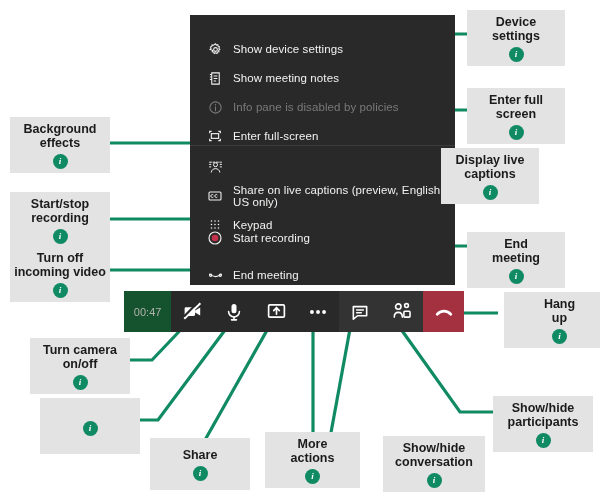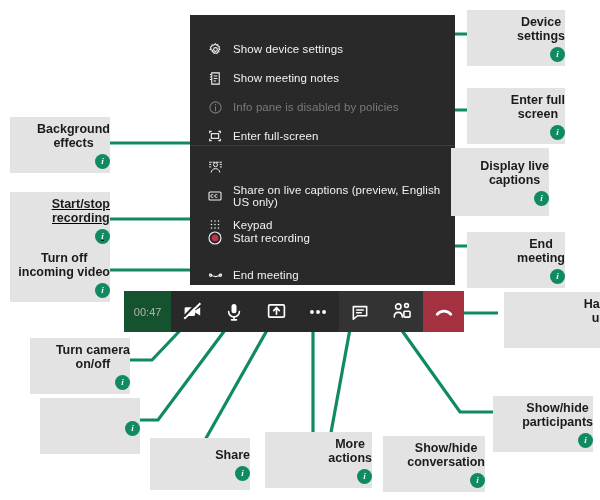--- a/index.html
+++ b/index.html
@@ -47,21 +47,21 @@
     width:42px;height:41px;display:flex;align-items:center;justify-content:center;
   }
   .tb-hang{
     width:50px;height:41px;background:#a4313f;display:flex;align-items:center;justify-content:center;
   }
   .tb-btn svg, .tb-hang svg{display:block;}
 
   
   .callout{
     position:absolute;background:#e3e3e3;box-sizing:border-box;
-    display:flex;flex-direction:column;align-items:flex-end;justify-content:center;
+    display:flex;flex-direction:column;align-items:center;justify-content:center;
   }
   .callout .co-text{
     color:#1b1b1b;font-weight:bold;font-size:12.5px;line-height:14px;
     text-align:center;white-space:pre-line;
   }
   .badge{
     margin-top:4px;width:15px;height:15px;border-radius:50%;
     background:#0f8a63;color:#ffffff;font-size:9px;font-weight:bold;
     display:flex;align-items:center;justify-content:center;
     font-family:"Liberation Serif",serif;font-style:italic;
@@ -308,41 +308,41 @@
       </span>
     </div>
   </div>
 
   <div id="callout-layer">
       <div class="callout" style="left: 10px; top: 117px; width: 100px; height: 56px;">
         <div class="co-text">Background
 effects</div>
         <div class="badge">i</div>
       </div>
-      <div class="callout" style="left: 10px; top: 192px; width: 100px; height: 56px; text-decoration: underline;">
+      <div class="callout" style="left: 10px; top: 192px; width: 100px; height: 56px;">
         <div class="co-text">Start/stop
 recording</div>
         <div class="badge">i</div>
       </div>
       <div class="callout" style="left: 10px; top: 246px; width: 100px; height: 56px;">
         <div class="co-text">Turn off
 incoming video</div>
         <div class="badge">i</div>
       </div>
       <div class="callout" style="left: 467px; top: 10px; width: 98px; height: 56px;">
         <div class="co-text">Device
 settings</div>
         <div class="badge">i</div>
       </div>
       <div class="callout" style="left: 467px; top: 88px; width: 98px; height: 56px;">
         <div class="co-text">Enter full
 screen</div>
         <div class="badge">i</div>
       </div>
-      <div class="callout" style="left: 451px; top: 148px; width: 98px; height: 68px;">
+      <div class="callout" style="left: 441px; top: 148px; width: 98px; height: 56px;">
         <div class="co-text">Display live
 captions</div>
         <div class="badge">i</div>
       </div>
       <div class="callout" style="left: 467px; top: 232px; width: 98px; height: 56px;">
         <div class="co-text">End
 meeting</div>
         <div class="badge">i</div>
       </div>
       <div class="callout" style="left: 492px; top: 292px; width: 111px; height: 56px; margin-left: 12px;">
@@ -355,21 +355,21 @@
 on/off</div>
         <div class="badge">i</div>
       </div>
       <div class="callout" style="left: 40px; top: 398px; width: 100px; height: 56px;">
         <div class="badge">i</div>
       </div>
       <div class="callout" style="left: 150px; top: 438px; width: 100px; height: 52px;">
         <div class="co-text">Share</div>
         <div class="badge">i</div>
       </div>
-      <div class="callout" style="left: 265px; top: 432px; width: 107px; height: 56px;">
+      <div class="callout" style="left: 265px; top: 432px; width: 95px; height: 56px;">
         <div class="co-text">More
 actions</div>
         <div class="badge">i</div>
       </div>
       <div class="callout" style="left: 383px; top: 436px; width: 102px; height: 56px;">
         <div class="co-text">Show/hide
 conversation</div>
         <div class="badge">i</div>
       </div>
       <div class="callout" style="left: 493px; top: 396px; width: 100px; height: 56px;">

